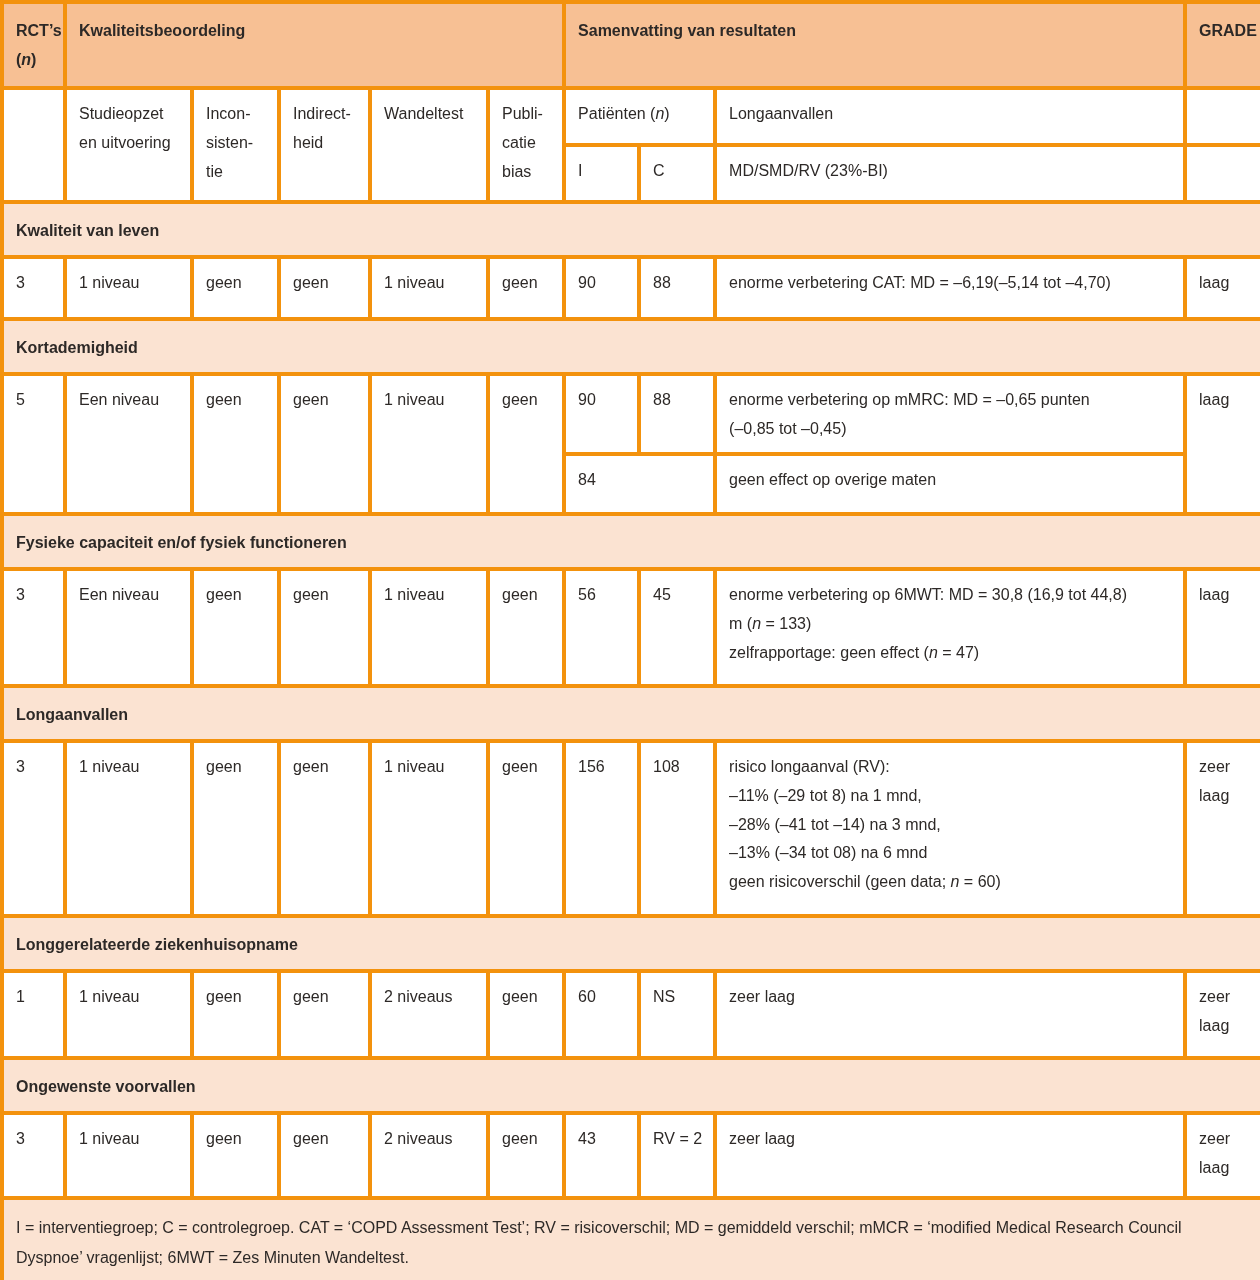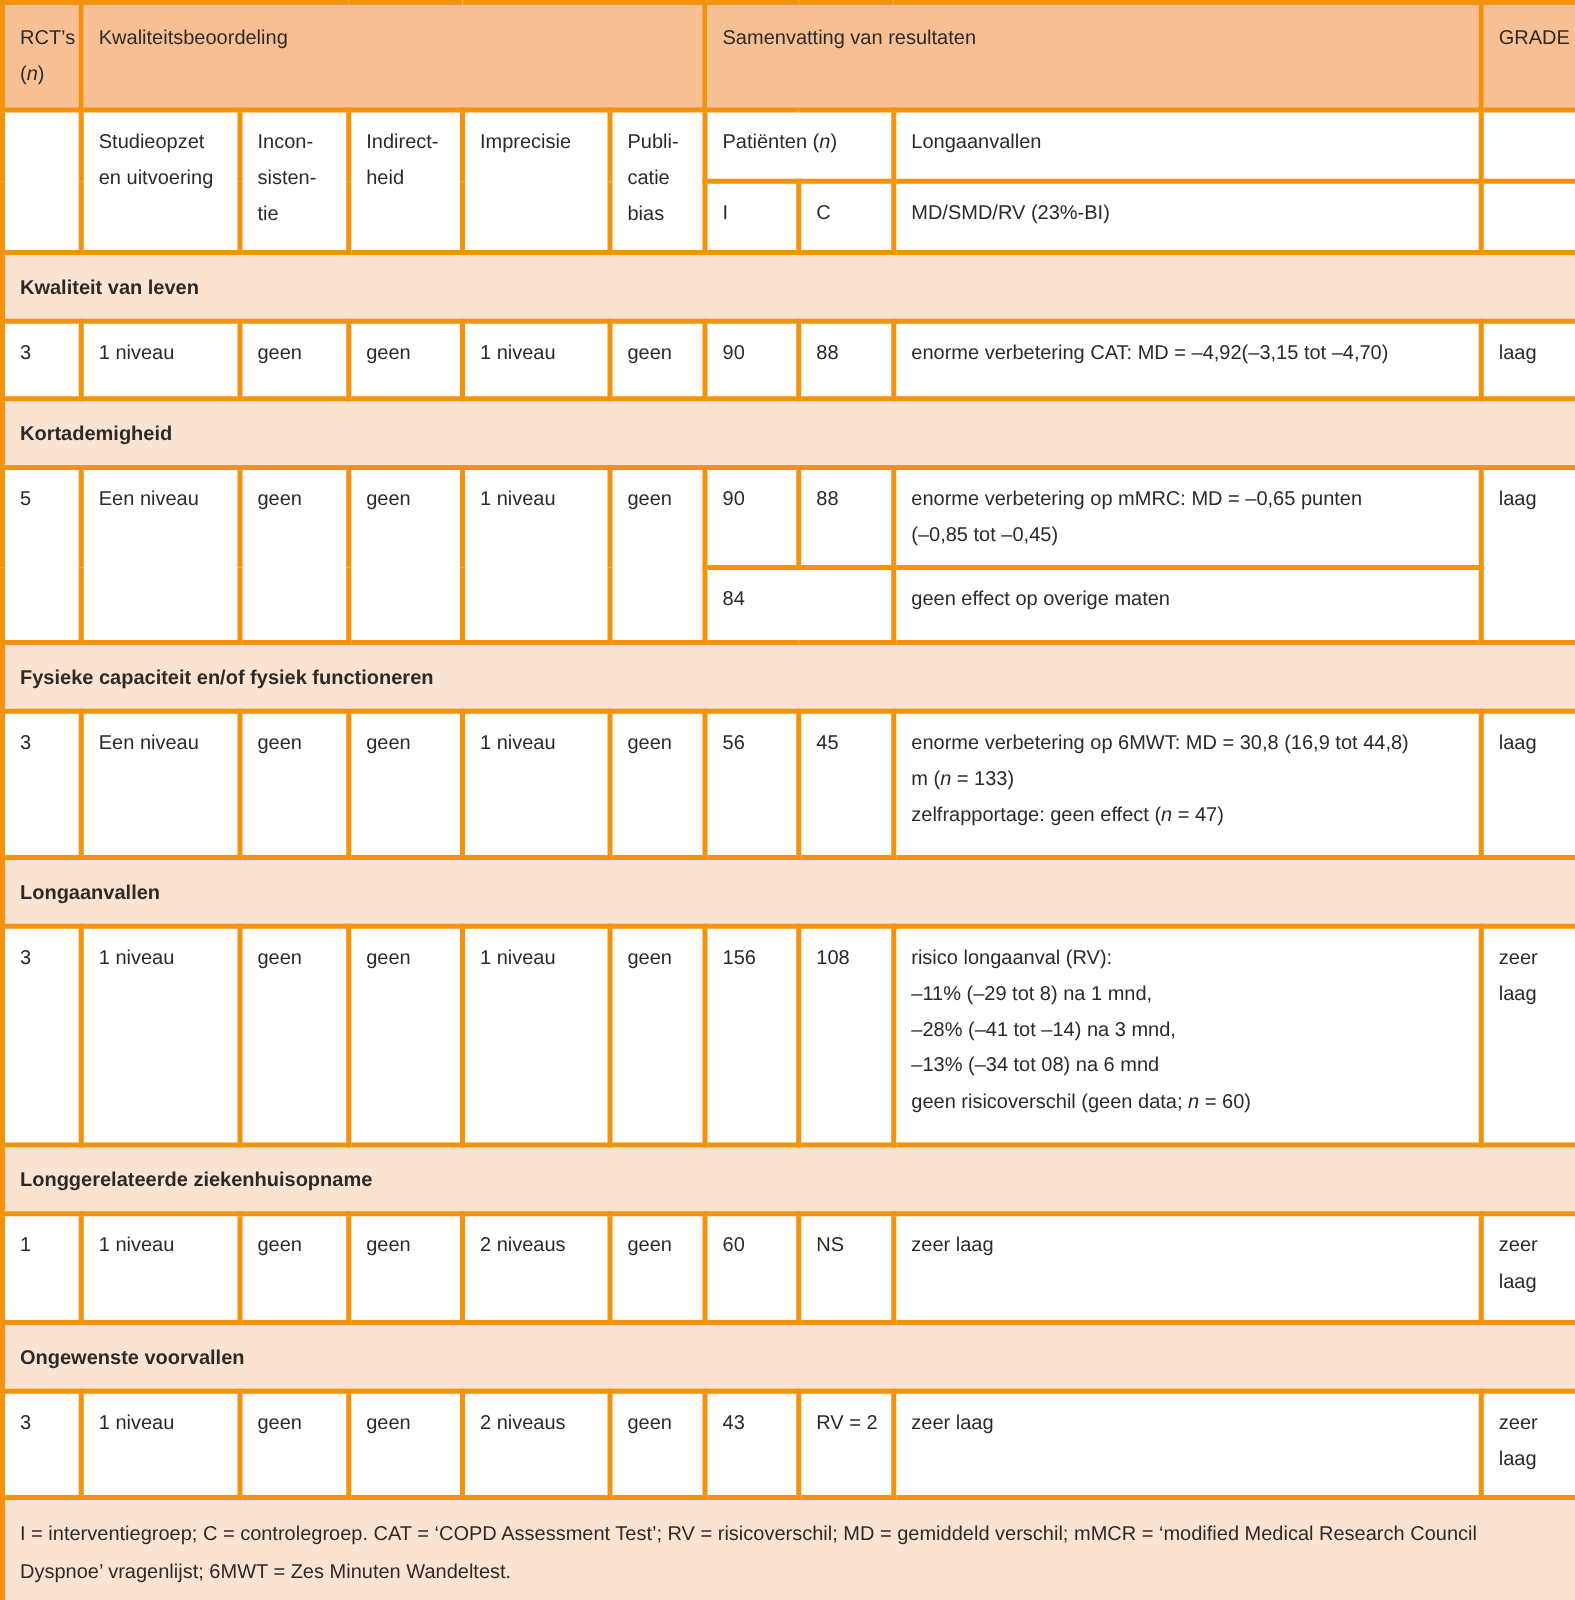--- a/index.html
+++ b/index.html
@@ -22,21 +22,21 @@
     text-align: left;
     font-weight: normal;
     font-size: 16px;
     line-height: 1.8;
     padding: 10px 10px 6px 12px;
     background: #ffffff;
     overflow: hidden;
   }
   tr.h1 th {
     background: #f7c094;
-    font-weight: normal;
+    font-weight: bold;
     padding-top: 13px;
   }
   tr.section-row td {
     background: #fbe3d2;
     font-weight: bold;
     padding-top: 13px;
   }
   td.footnote {
     background: #fbe3d2;
     line-height: 1.85;
@@ -67,21 +67,21 @@
     <th colspan="5">Kwaliteitsbeoordeling</th>
     <th colspan="3">Samenvatting van resultaten</th>
     <th>GRADE</th>
   </tr>
 
   <tr style="height:57px">
     <td rowspan="2"></td>
     <th rowspan="2">Studieopzet en uitvoering</th>
     <th rowspan="2">Incon-<br>sisten-<br>tie</th>
     <th rowspan="2">Indirect-<br>heid</th>
-    <th rowspan="2">Imprecisie</th>
+    <th rowspan="2">Wandeltest</th>
     <th rowspan="2">Publi-<br>catie<br>bias</th>
     <th colspan="2">Patiënten (<i>n</i>)</th>
     <th>Longaanvallen</th>
     <td></td>
   </tr>
 
   <tr style="height:57px">
     <th>I</th>
     <th>C</th>
     <th>MD/SMD/RV (23%-BI)</th>
@@ -93,21 +93,21 @@
   </tr>
   <tr style="height:62px">
     <td>3</td>
     <td>1 niveau</td>
     <td>geen</td>
     <td>geen</td>
     <td>1 niveau</td>
     <td>geen</td>
     <td>90</td>
     <td>88</td>
-    <td>enorme verbetering CAT: MD = –4,92(–3,15 tot –4,70)</td>
+    <td>enorme verbetering CAT: MD = –6,19(–5,14 tot –4,70)</td>
     <td>laag</td>
   </tr>
 
   <tr class="section-row" style="height:55px">
     <td colspan="10">Kortademigheid</td>
   </tr>
   <tr style="height:80px">
     <td rowspan="2">5</td>
     <td rowspan="2">Een niveau</td>
     <td rowspan="2">geen</td>

